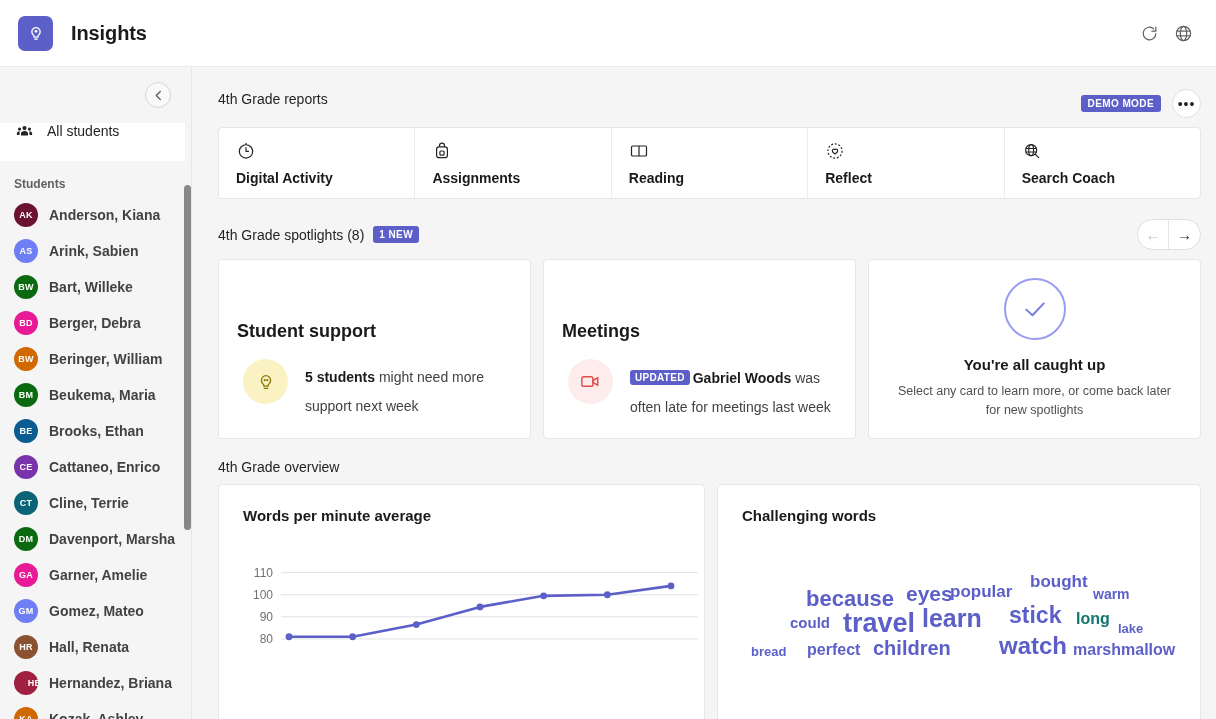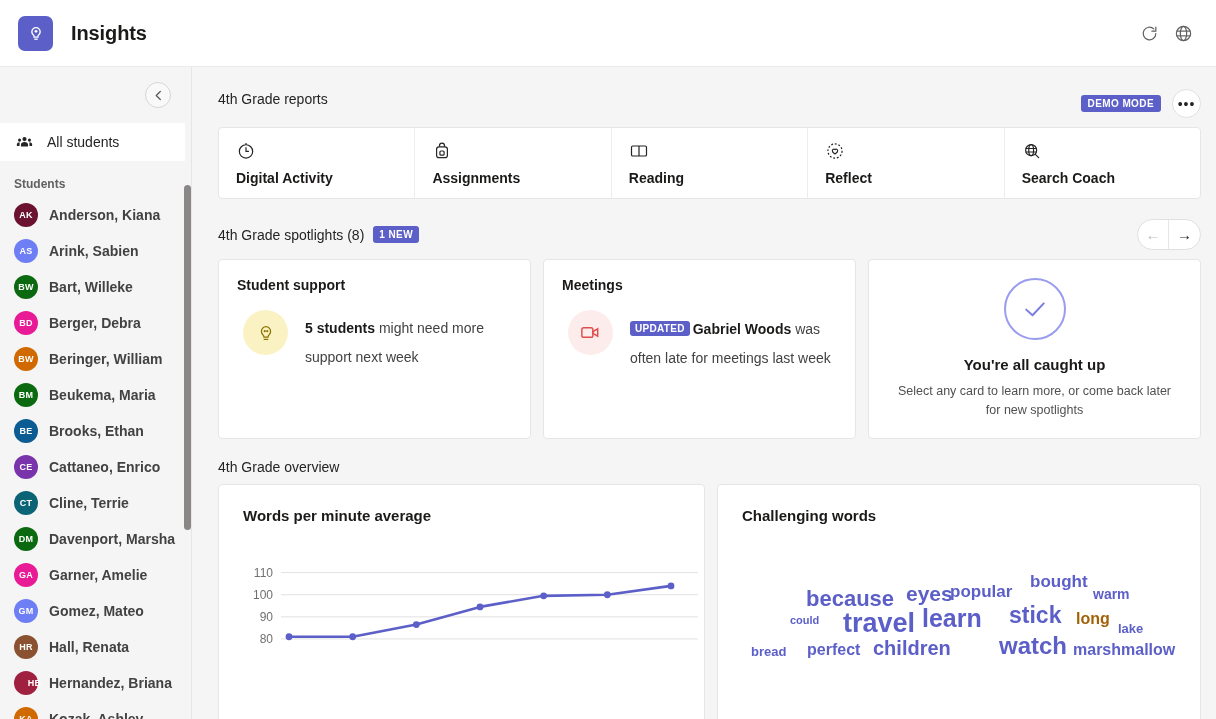--- a/index.html
+++ b/index.html
@@ -36,21 +36,21 @@
   .sidebar{
     width:192px; min-width:192px; background:#f5f5f5; position:relative;
     display:flex; flex-direction:column; border-right:1px solid #e6e6e6;
   }
   .collapse-row{ height:56px; display:flex; align-items:center; justify-content:flex-end; padding-right:20px;}
   .collapse-btn{
     width:26px;height:26px;border-radius:50%;border:1px solid #d6d6d6;background:#f9f9f9;
     display:flex;align-items:center;justify-content:center;color:#5c5c5c;cursor:pointer;font-size:11px;
   }
   .all-students{
-    height:38px; background:#ffffff; display:flex; align-items:center; padding-left:16px;
+    height:38px; background:#ffffff; display:flex; padding-left:16px;
     cursor:pointer; margin-right:6px;
   }
   .all-students .label{font-size:14px;color:#242424;margin-left:14px;}
   .section-label{font-size:12px;font-weight:700;color:#616161;padding:16px 0 6px 14px;}
   .student-list{ flex:1; overflow:hidden; position:relative; padding-right:6px;}
   .student{
     height:36px; display:flex; align-items:center; padding-left:14px; cursor:pointer;
   }
   .avatar{
     width:24px;height:24px;border-radius:50%;color:#fff;font-size:9px;font-weight:700;
@@ -104,21 +104,21 @@
     width:31px;height:29px;display:flex;align-items:center;justify-content:center;cursor:pointer;font-size:15px;
   }
   .pager-btn.prev{color:#bdbdbd;border-right:1px solid #e6e6e6;}
   .pager-btn.next{color:#242424;}
 
   .cards{display:flex;gap:12px;margin-bottom:20px;}
   .card{
     flex:1;background:#fff;border:1px solid #e6e6e6;border-radius:4px;height:180px;
     padding:17px 18px;cursor:pointer;
   }
-  .card-title{font-size:14px;font-weight:700;color:#1b1a19;margin-bottom:17px;}
+  .card-title{font-size:18px;font-weight:700;color:#1b1a19;margin-bottom:17px;margin-top:44px;}
   .card-row{display:flex;align-items:flex-start;gap:17px;padding-left:6px;}
   .circ-icon{
     width:45px;height:45px;border-radius:50%;display:flex;align-items:center;justify-content:center;flex:0 0 auto;
   }
   .circ-yellow{background:#fbf2c4;color:#8a7400;}
   .circ-red{background:#fdecec;color:#e04b4b;}
   .card-text{font-size:14px;line-height:29px;color:#424242;padding-top:4px;}
   .card-text b{color:#1b1a19;font-weight:700;}
   .upd-badge{
     background:#5b5fc7;color:#fff;font-size:10px;font-weight:700;letter-spacing:0.3px;
@@ -415,25 +415,25 @@
         </div>
 
         <div class="ov-card right">
           <div class="ov-title">Challenging words</div>
           <div class="cloud" id="word-cloud">
               <span class="cw" style="left: 88px; top: 44px; font-size: 22px; color: rgb(91, 95, 199);">because</span>
               <span class="cw" style="left: 188px; top: 40px; font-size: 21px; color: rgb(91, 95, 199);">eyes</span>
               <span class="cw" style="left: 232px; top: 40px; font-size: 17px; color: rgb(91, 95, 199);">popular</span>
               <span class="cw" style="left: 312px; top: 30px; font-size: 17px; color: rgb(91, 95, 199);">bought</span>
               <span class="cw" style="left: 375px; top: 44px; font-size: 14px; color: rgb(91, 95, 199);">warm</span>
-              <span class="cw" style="left: 72px; top: 72px; font-size: 11px; color: rgb(91, 95, 199);">could</span>
+              <span class="cw" style="left: 72px; top: 72px; font-size: 15px; color: rgb(91, 95, 199);">could</span>
               <span class="cw" style="left: 125px; top: 66px; font-size: 27px; color: rgb(91, 95, 199);">travel</span>
               <span class="cw" style="left: 204px; top: 62px; font-size: 25px; color: rgb(91, 95, 199);">learn</span>
               <span class="cw" style="left: 291px; top: 60px; font-size: 23px; color: rgb(91, 95, 199);">stick</span>
-              <span class="cw" style="left: 358px; top: 68px; font-size: 16px; color: #a16207;">long</span>
+              <span class="cw" style="left: 358px; top: 68px; font-size: 16px; color: #0f766e;">long</span>
               <span class="cw" style="left: 400px; top: 79px; font-size: 13px; color: rgb(91, 95, 199);">lake</span>
               <span class="cw" style="left: 33px; top: 102px; font-size: 13px; color: rgb(91, 95, 199);">bread</span>
               <span class="cw" style="left: 89px; top: 99px; font-size: 16px; color: rgb(91, 95, 199);">perfect</span>
               <span class="cw" style="left: 155px; top: 95px; font-size: 20px; color: rgb(91, 95, 199);">children</span>
               <span class="cw" style="left: 281px; top: 90px; font-size: 24px; color: rgb(91, 95, 199);">watch</span>
               <span class="cw" style="left: 355px; top: 99px; font-size: 16px; color: rgb(91, 95, 199);">marshmallow</span>
             </div>
         </div>
       </div>
 

